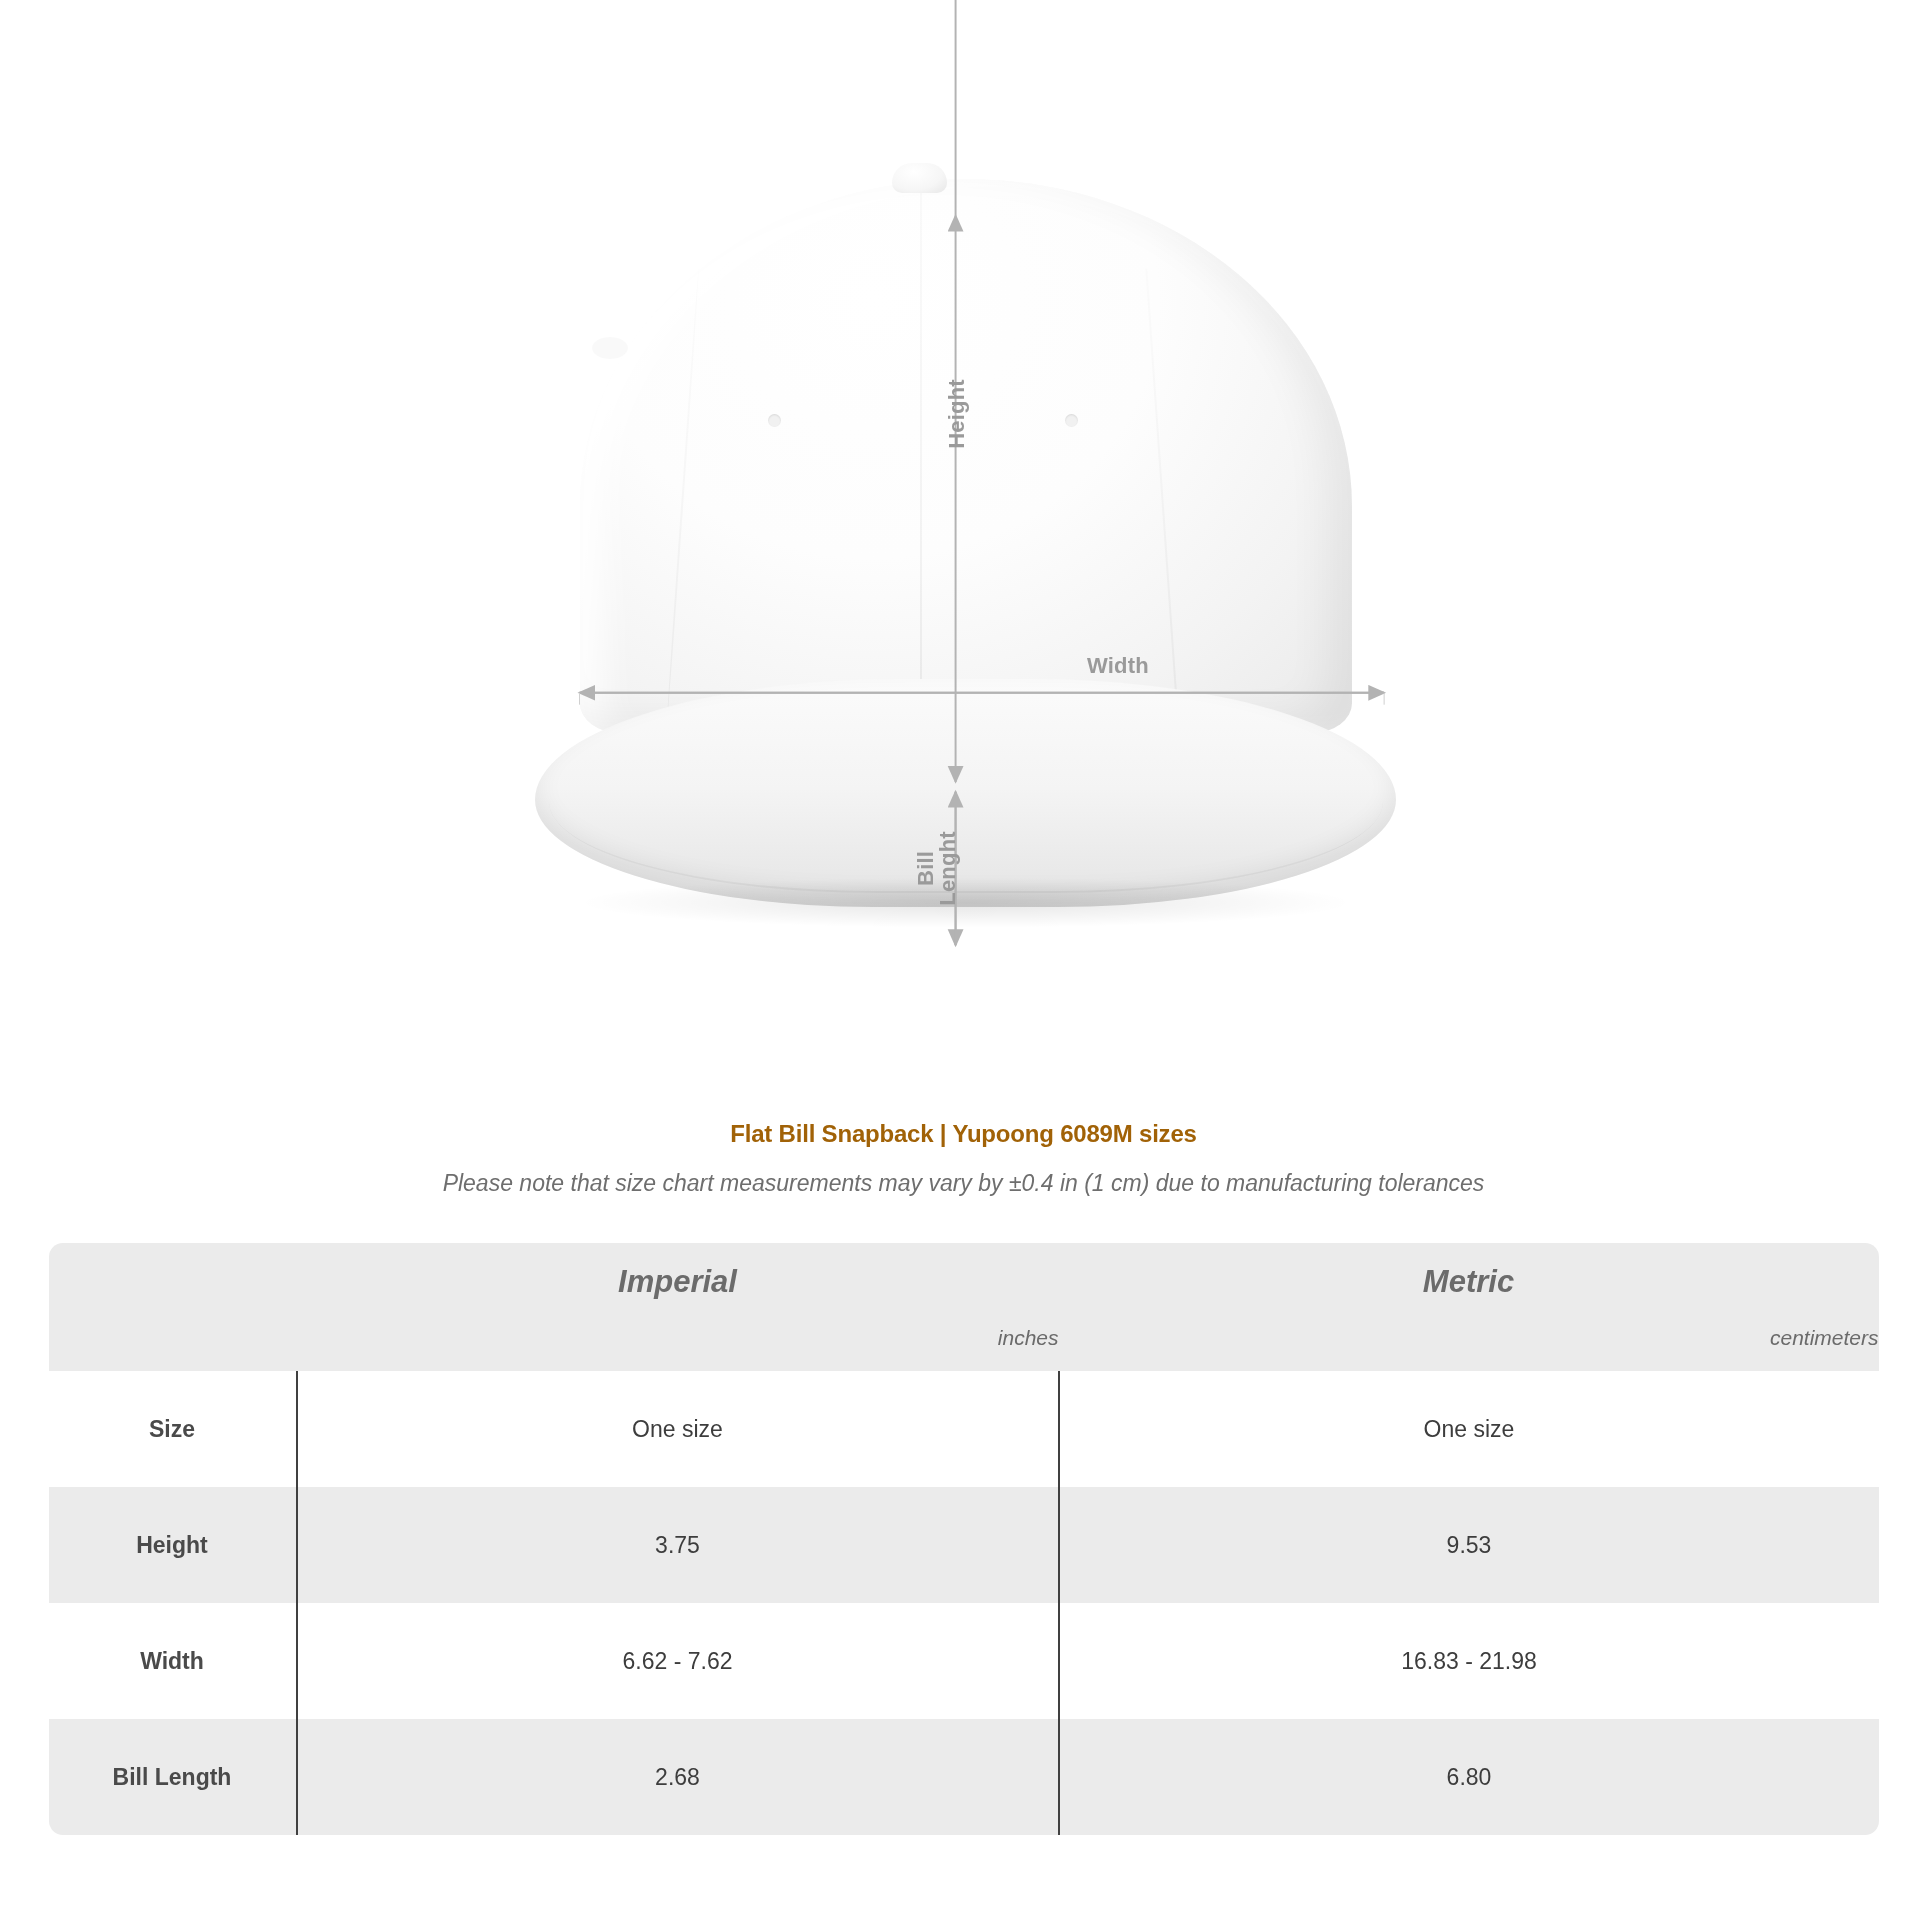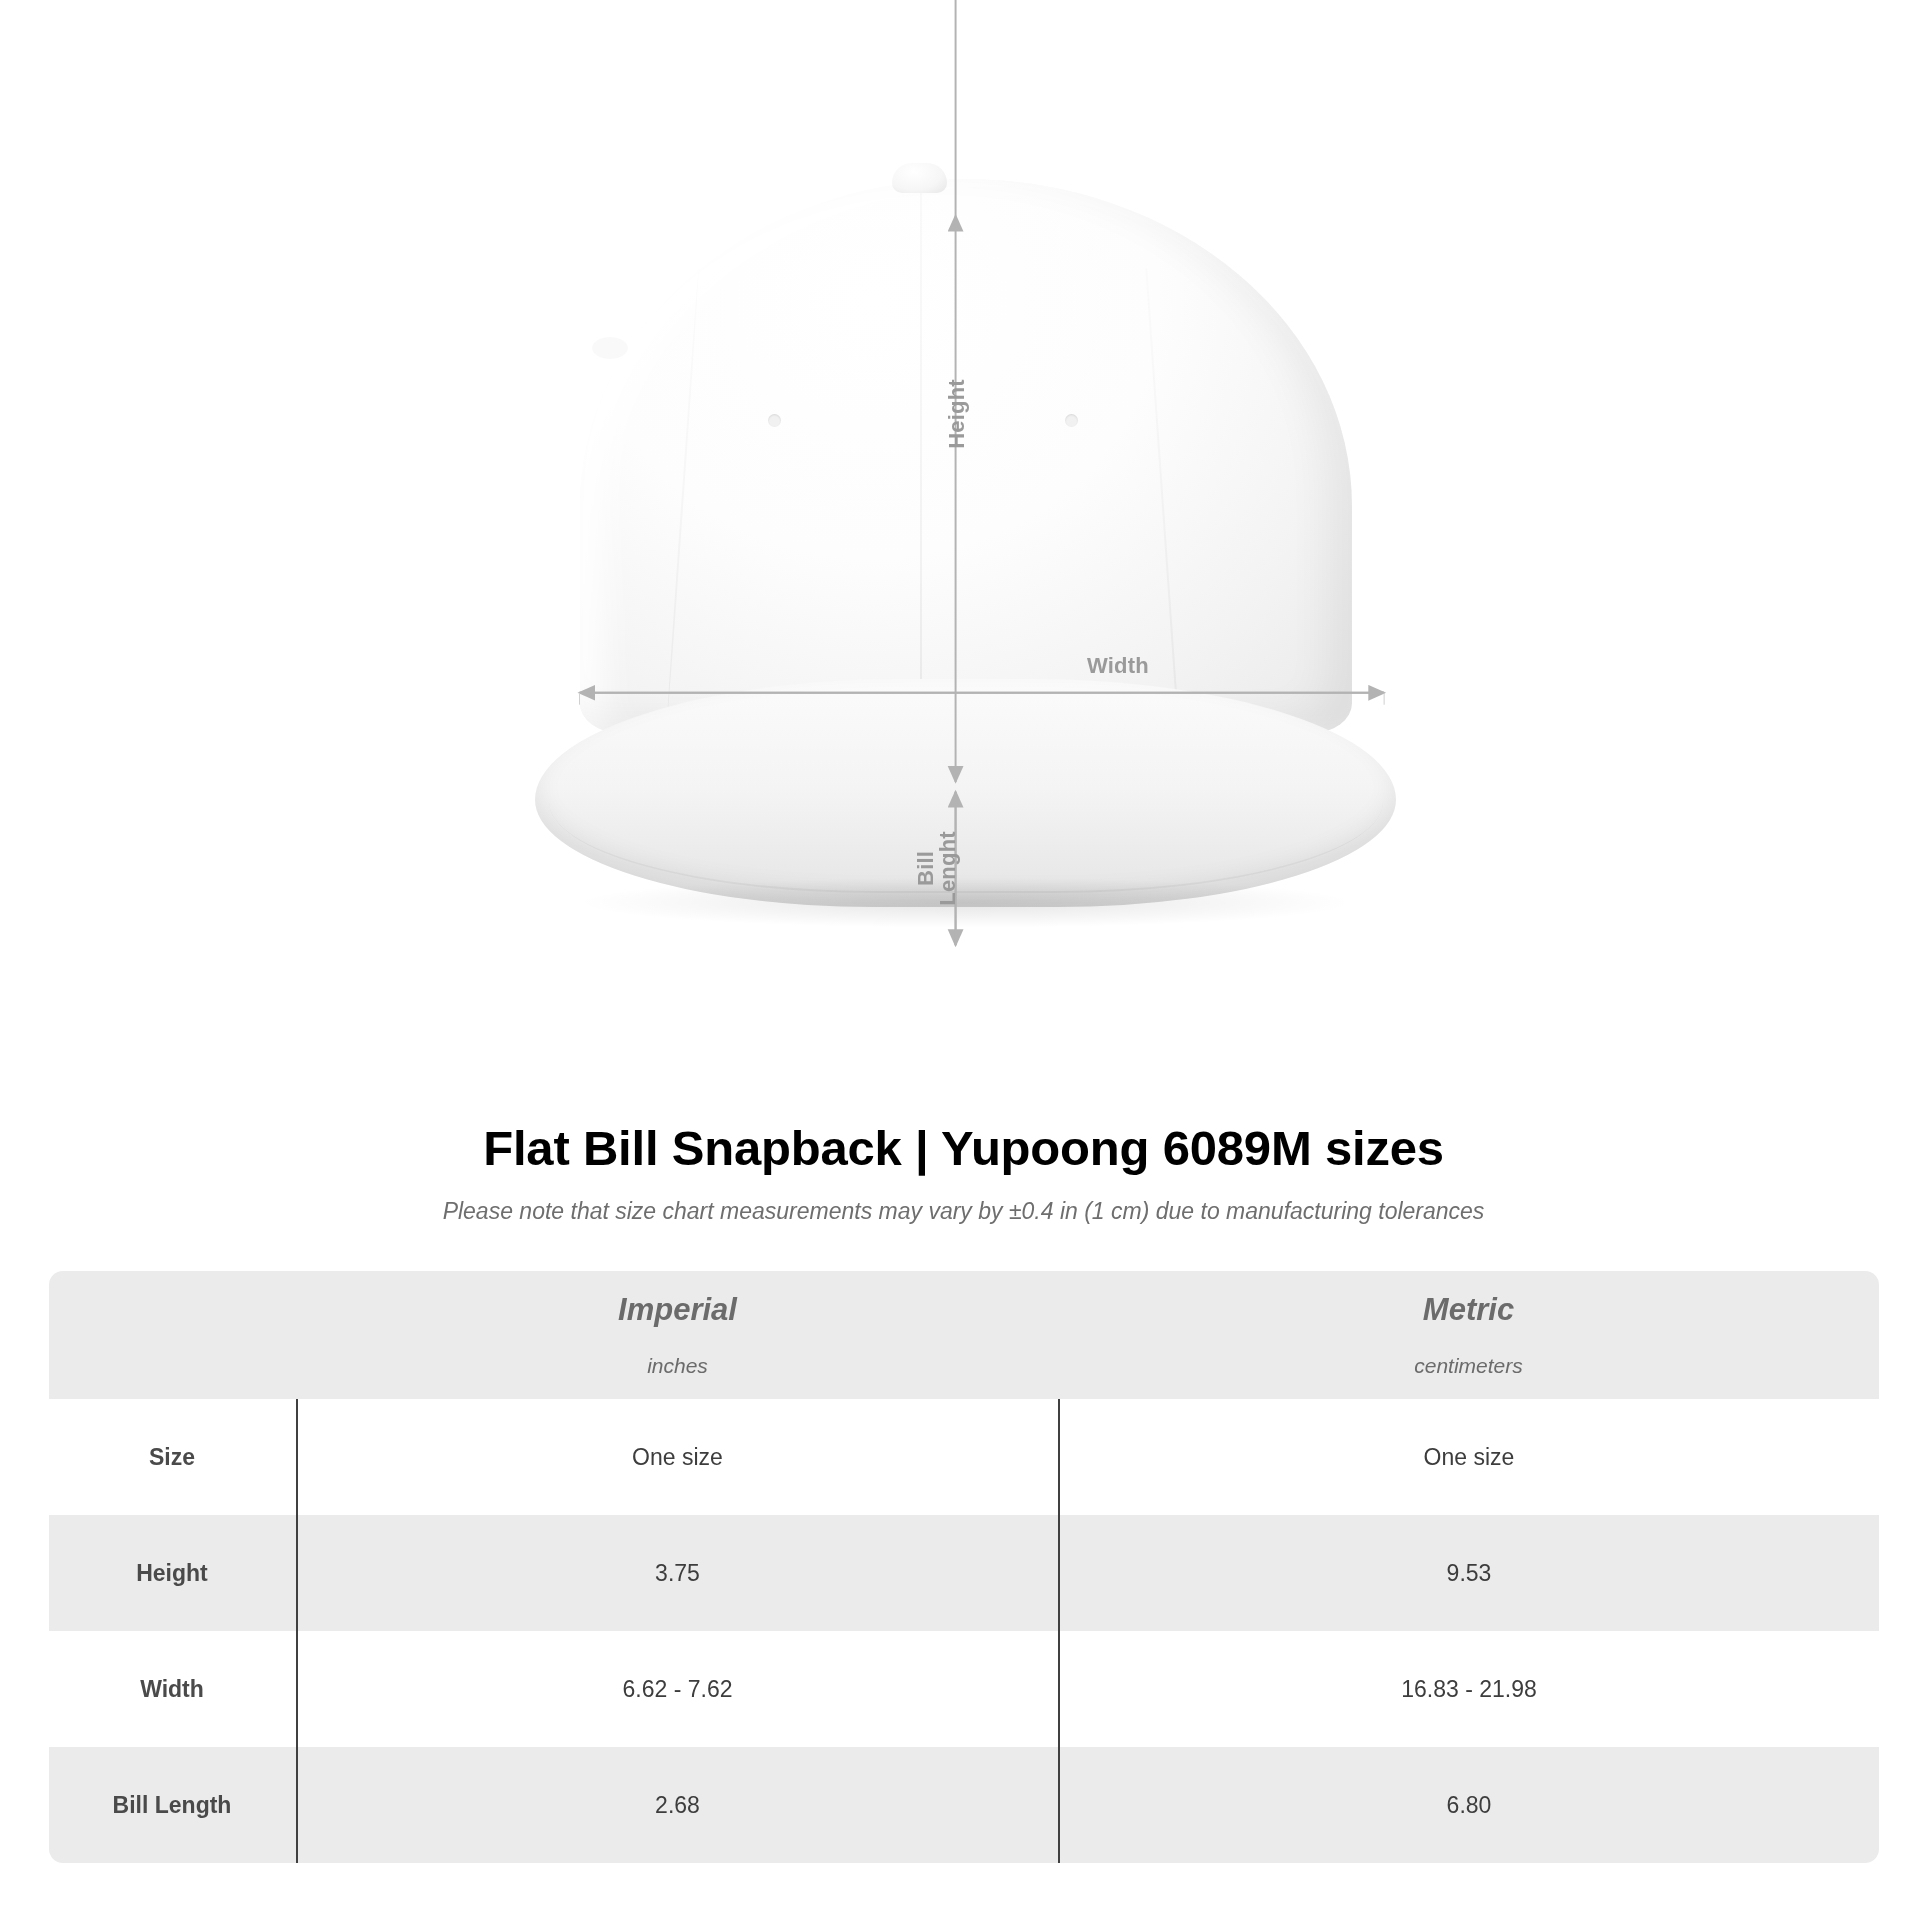--- a/index.html
+++ b/index.html
@@ -171,23 +171,23 @@
     height: 1059px;
     pointer-events: none;
   }
 
   
   .title-block {
     text-align: center;
     margin-top: 61px;
   }
   .chart-title {
-    font-size: 49px;
+    font-size: 24px;
     font-weight: bold;
-    color: #000000;
+    color: #a16207;
     letter-spacing: -0.2px;
   }
   .chart-note {
     margin-top: 22px;
     font-size: 23px;
     font-style: italic;
     color: #6e6e6e;
   }
 
   
@@ -219,20 +219,21 @@
     font-size: 31px;
     font-style: italic;
     font-weight: bold;
     color: #6b6b6b;
   }
   .unit-sub {
     font-size: 21px;
     font-style: italic;
     color: #6b6b6b;
     margin-top: 26px;
+    text-align: right;
   }
   .data-row td {
     height: 116px;
     vertical-align: middle;
     text-align: center;
     font-size: 23px;
     color: #3d3d3d;
   }
   .data-row td.rowlabel {
     font-weight: bold;

